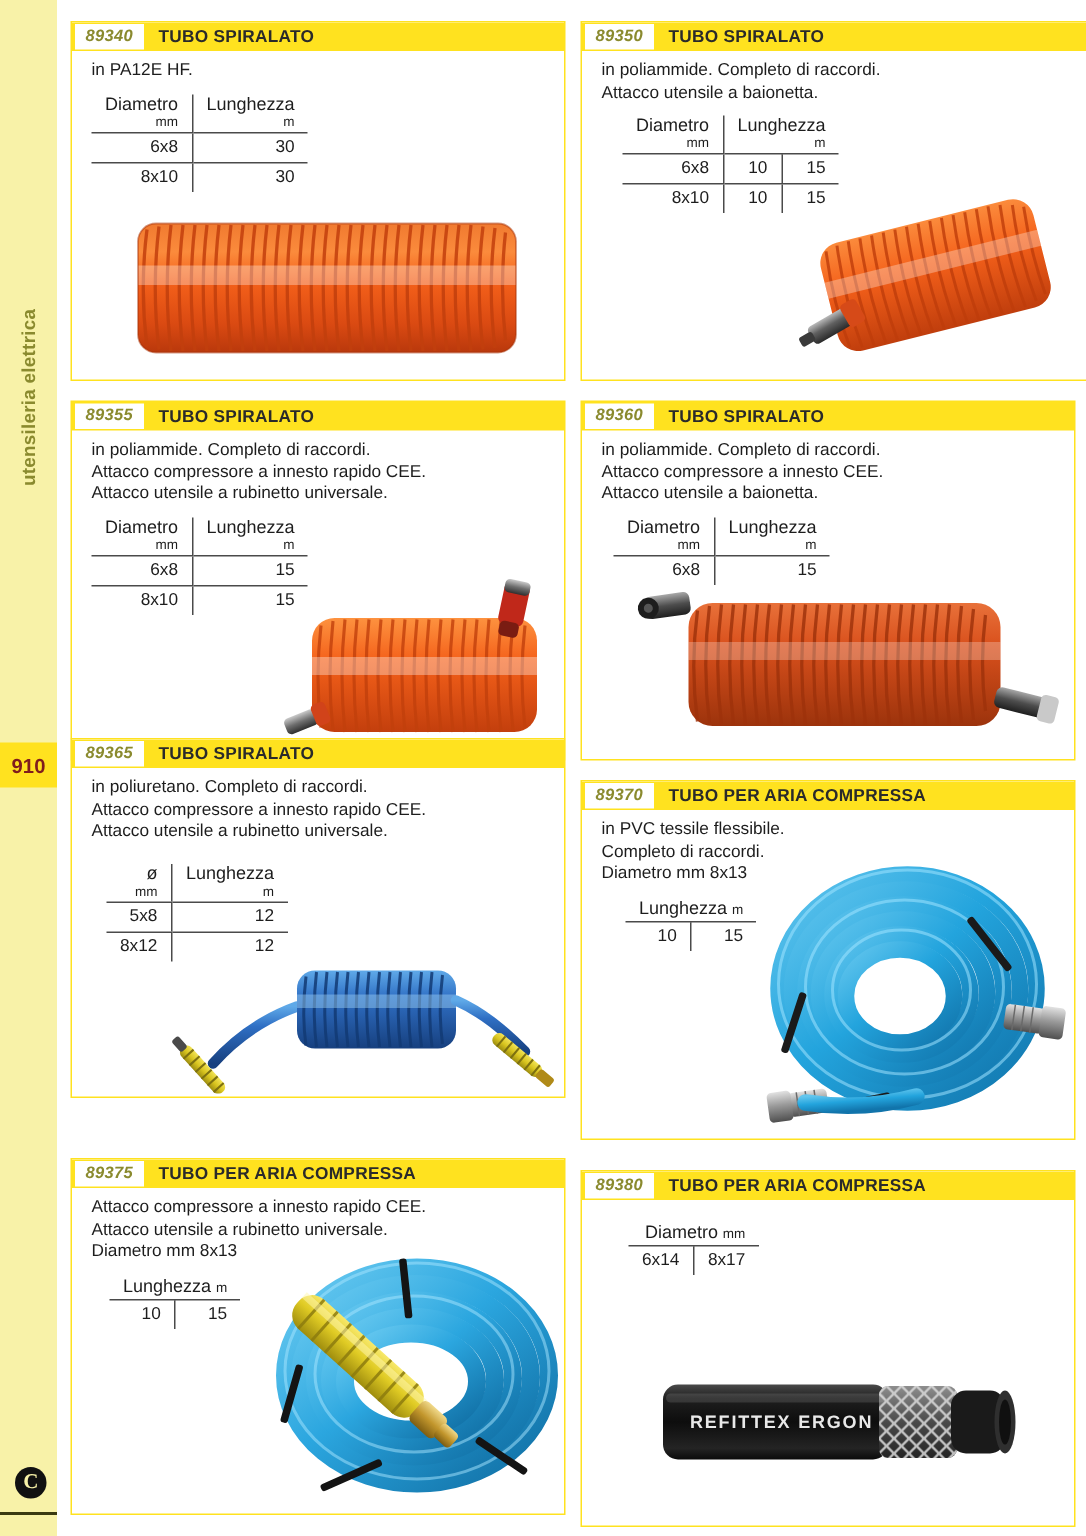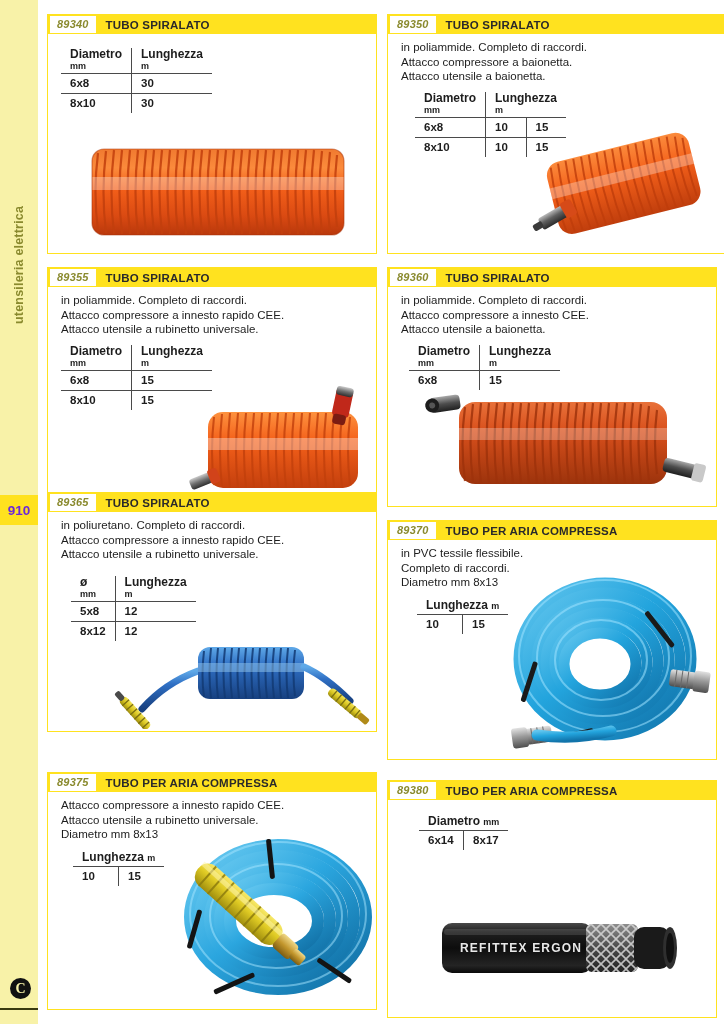--- a/index.html
+++ b/index.html
@@ -33,21 +33,21 @@
     letter-spacing: 0.2px;
     color: #8a8a2e;
     white-space: nowrap;
   }
   #page-number-box {
     position: absolute;
     left: 0; top: 495px;
     width: 38px; height: 30px;
     background: #ffe21f;
     display: flex; align-items: center; justify-content: center;
-    font-size: 13.5px; font-weight: bold; color: #6d28d9;
+    font-size: 13.5px; font-weight: bold; color: #7f1d1d;
   }
   #brand-logo {
     position: absolute;
     left: 10px; top: 978px;
     width: 21px; height: 21px;
     border-radius: 50%;
     background: #111111;
     display: flex; align-items: center; justify-content: center;
     color: #f8f2a8; font-size: 14px; font-weight: bold;
     font-family: "Liberation Serif", serif;
@@ -94,22 +94,22 @@
     line-height: 14.5px;
     max-width: 300px;
   }
   .desc div { white-space: nowrap; }
 
   
   .spec { margin-top: 8px; border-collapse: collapse; }
   .spec td, .spec th {
     font-size: 11.5px;
     color: #1d1d1d;
-    text-align: left;
-    font-weight: bold;
+    text-align: right;
+    font-weight: normal;
     padding: 0;
   }
   .spec .hcell { padding: 0 9px 2px 9px; vertical-align: bottom; }
   .spec .hcell .big { font-size: 12px; display: block; line-height: 13px; }
   .spec .hcell .sub { font-size: 9px; display: block; line-height: 10px; }
   .spec .hcell .inline-sub { font-size: 9px; }
   .spec tr.hdr td { border-bottom: 1px solid #4a4a4a; }
   .spec tr.row td { padding: 2px 9px; line-height: 15px; }
   .spec tr.row.sep td { border-bottom: 1px solid #4a4a4a; }
   .vdiv { border-left: 1px solid #4a4a4a; }
@@ -129,20 +129,23 @@
     <div id="brand-logo">C</div>
     <div id="sidebar-bottom-rule"></div>
   </div>
 
   <div class="panel" style="left:47px; top:14px; width:330px; height:240px;">
     <div class="panel-header">
       <span class="code-chip">89340</span>
       <span class="panel-title">TUBO SPIRALATO</span>
     </div>
     <div class="panel-body">
+      <div class="desc">
+        <div>in PA12E HF.</div>
+      </div>
       <table class="spec">
         <tbody>
             <tr class="hdr">
           <td class="hcell">
             <span class="big">Diametro</span>
             <span class="sub">mm</span>
           </td>
           <td class="hcell vdiv">
             <span class="big">Lunghezza</span>
             <span class="sub">m</span>
@@ -214,21 +217,20 @@
   </div>
 
   <div class="panel" style="left:387px; top:14px; width:390px; height:240px;">
     <div class="panel-header">
       <span class="code-chip">89350</span>
       <span class="panel-title">TUBO SPIRALATO</span>
     </div>
     <div class="panel-body">
       <div class="desc">
         <div>in poliammide. Completo di raccordi.</div>
-        <div>Attacco compressore a baionetta.</div>
         <div>Attacco utensile a baionetta.</div>
       </div>
       <table class="spec" style="margin-left:14px;">
         <tbody>
             <tr class="hdr">
           <td class="hcell">
             <span class="big">Diametro</span>
             <span class="sub">mm</span>
           </td>
           <td class="hcell vdiv" colspan="2">

